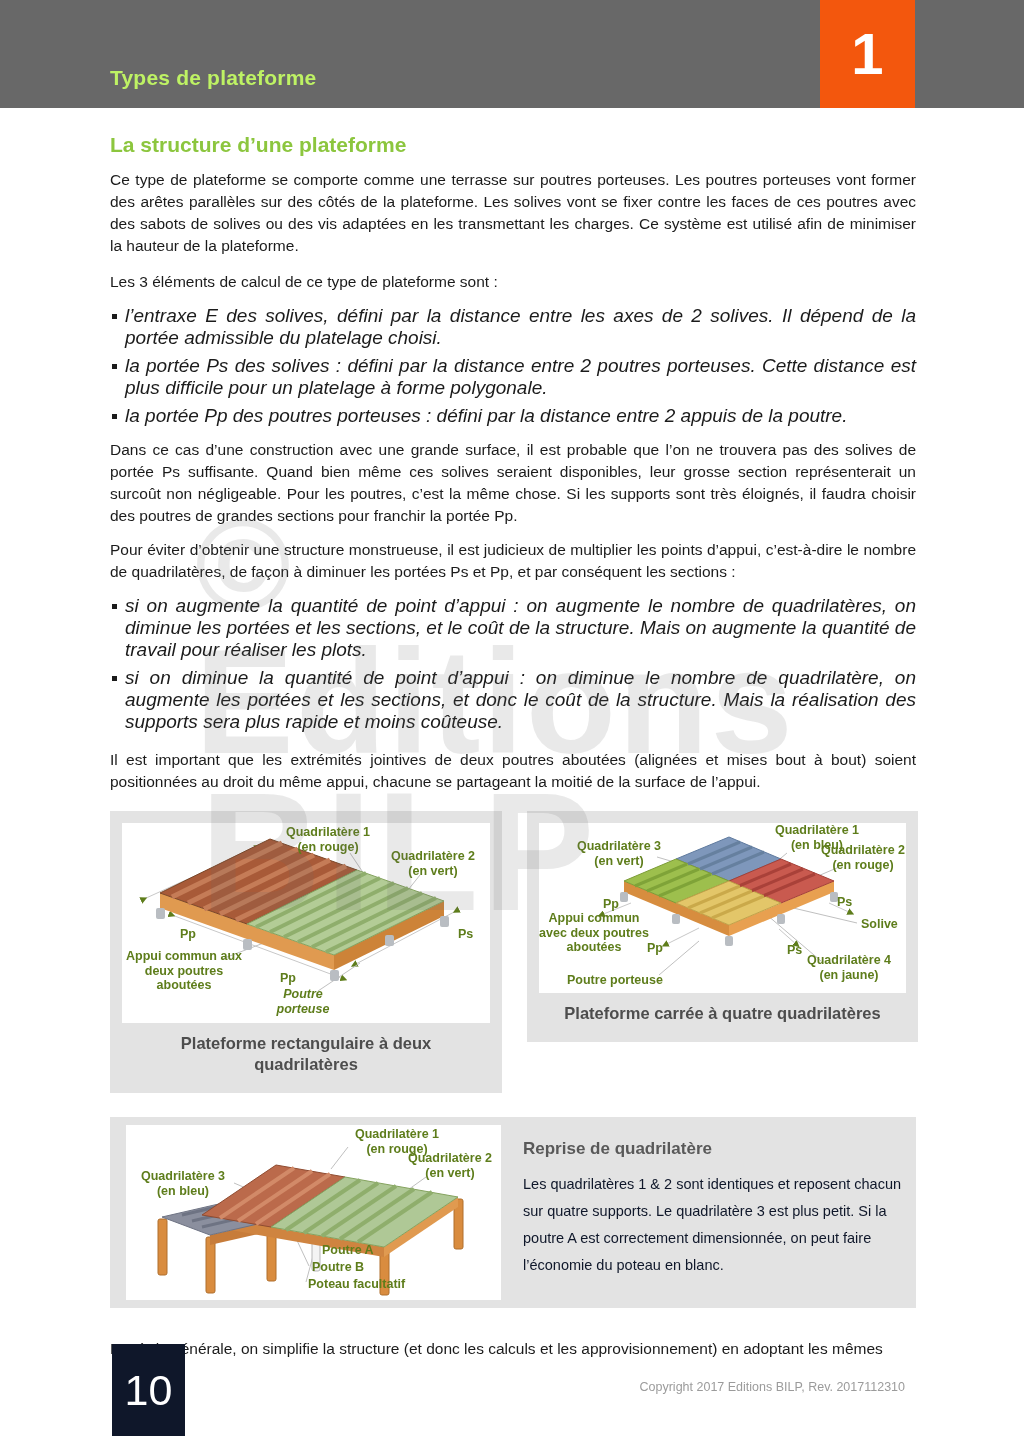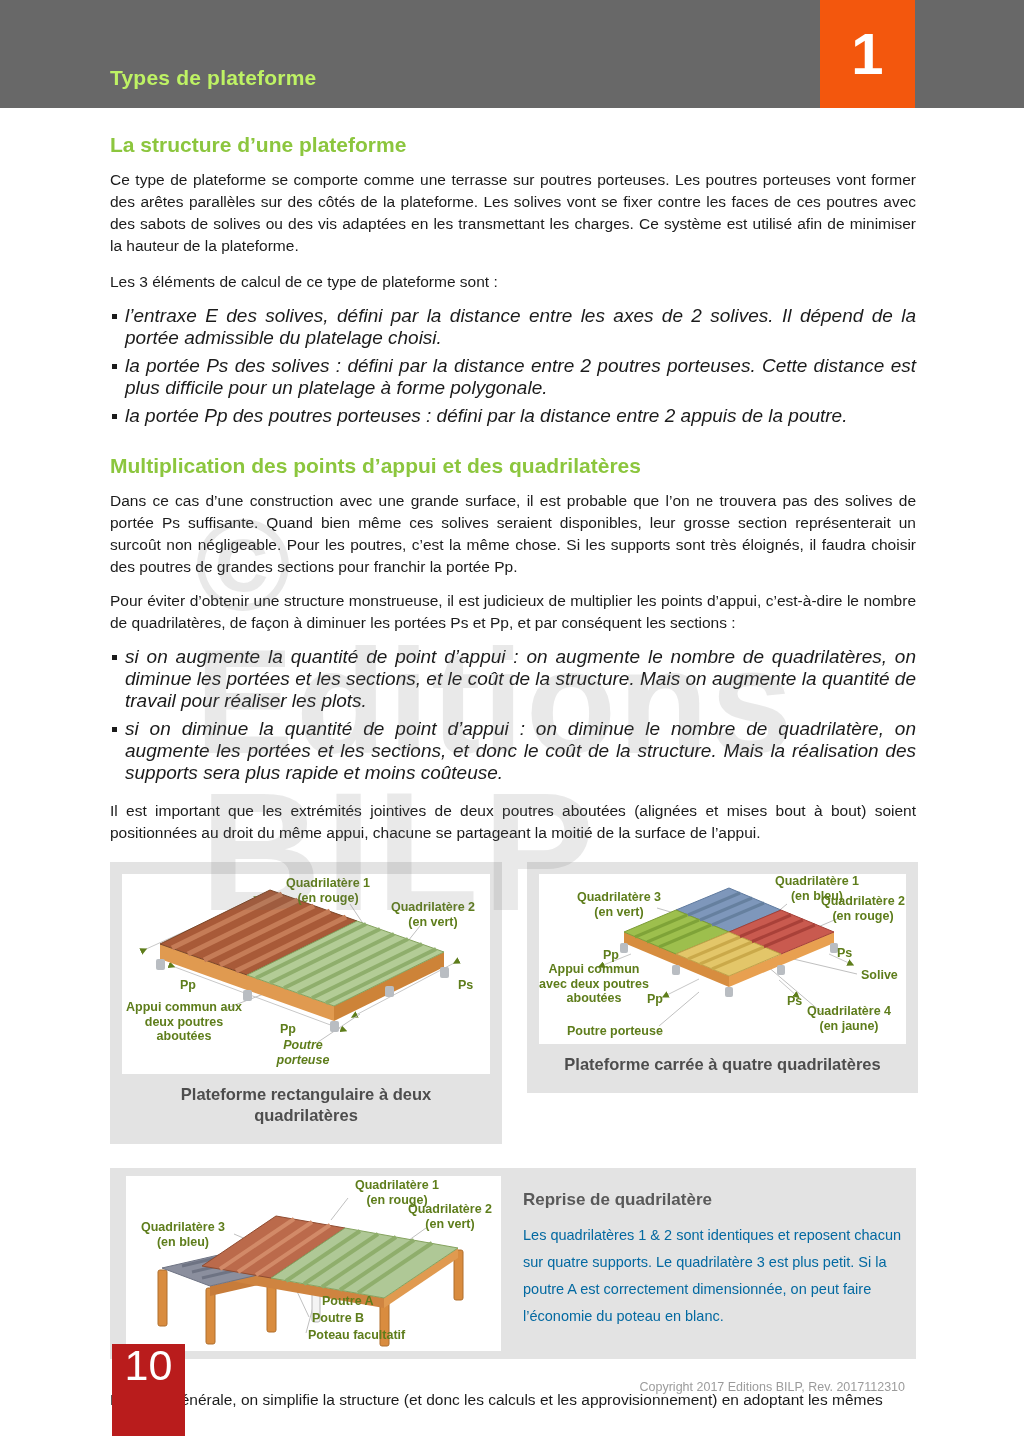--- a/index.html
+++ b/index.html
@@ -43,27 +43,27 @@
   .lbl.right { text-align:center; }
   .lbl.left { text-align:left; }
   svg.diagram { position:absolute; inset:0; }
 
   
   .reprise { margin-top:24px; width:806px; background:#E3E3E3; padding:8px 14px 8px 16px;
     display:flex; gap:22px; }
   .reprise .fig-img { width:375px; height:175px; flex:0 0 375px; }
   .reprise-text { flex:1; padding-top:14px; }
   .reprise-title { font-size:17px; font-weight:bold; color:#595959; }
-  .reprise-body { margin-top:12px; font-size:14.5px; line-height:27px; color:#0369a1; text-align:left; }
+  .reprise-body { margin-top:12px; font-size:14.5px; line-height:27px; color:#0f172a; text-align:left; }
 
   .closing { margin-top:30px; font-size:15.5px; line-height:22px; }
 
   
-  .page-num-box { position:absolute; left:112px; bottom:0; width:73px; height:92px; background:#b91c1c;
-    display:flex; align-items:flex-start; justify-content:center; }
+  .page-num-box { position:absolute; left:112px; bottom:0; width:73px; height:92px; background:#0f172a;
+    display:flex; align-items:center; justify-content:center; }
   .page-num { color:#fff; font-size:43px; line-height:1; }
   .copyright { position:absolute; right:119px; bottom:42px; font-size:12.5px; color:#9B9B9B; }
 
   
   .wm { position:absolute; z-index:6; pointer-events:none; font-weight:bold;
     color:rgba(110,110,110,0.15); user-select:none; }
   .wm.sign { left:195px; top:500px; font-size:130px; line-height:1; }
   .wm.word1 { left:195px; top:628px; font-size:148px; line-height:1; letter-spacing:2px; }
   .wm.word2 { left:200px; top:768px; font-size:168px; line-height:1; letter-spacing:4px; }
 </style>
@@ -92,21 +92,20 @@
       <li>
           <span class="bullet-sq"></span>
           <span class="li-text">la portée Ps des solives : défini par la distance entre 2 poutres porteuses. Cette distance est plus difficile pour un platelage à forme polygonale.</span>
         </li>
       <li>
           <span class="bullet-sq"></span>
           <span class="li-text">la portée Pp des poutres porteuses : défini par la distance entre 2 appuis de la poutre.</span>
         </li>
     </ul>
 
-    <h2 class="green" style="margin-top:27px;">Multiplication des points d’appui et des quadrilatères</h2>
     <p class="body">Dans ce cas d’une construction avec une grande surface, il est probable que l’on ne trouvera pas des solives de portée Ps suffisante. Quand bien même ces solives seraient disponibles, leur grosse section représenterait un surcoût non négligeable. Pour les poutres, c’est la même chose. Si les supports sont très éloignés, il faudra choisir des poutres de grandes sections pour franchir la portée Pp.</p>
     <p class="body" style="">Pour éviter d’obtenir une structure monstrueuse, il est judicieux de multiplier les points d’appui, c’est-à-dire le nombre de quadrilatères, de façon à diminuer les portées Ps et Pp, et par conséquent les sections :</p>
     <ul class="sq">
       <li>
           <span class="bullet-sq"></span>
           <span class="li-text">si on augmente la quantité de point d’appui : on augmente le nombre de quadrilatères, on diminue les portées et les sections, et le coût de la structure. Mais on augmente la quantité de travail pour réaliser les plots.</span>
         </li>
       <li>
           <span class="bullet-sq"></span>
           <span class="li-text">si on diminue la quantité de point d’appui : on diminue le nombre de quadrilatère, on augmente les portées et les sections, et donc le coût de la structure. Mais la réalisation des supports sera plus rapide et moins coûteuse.</span>

